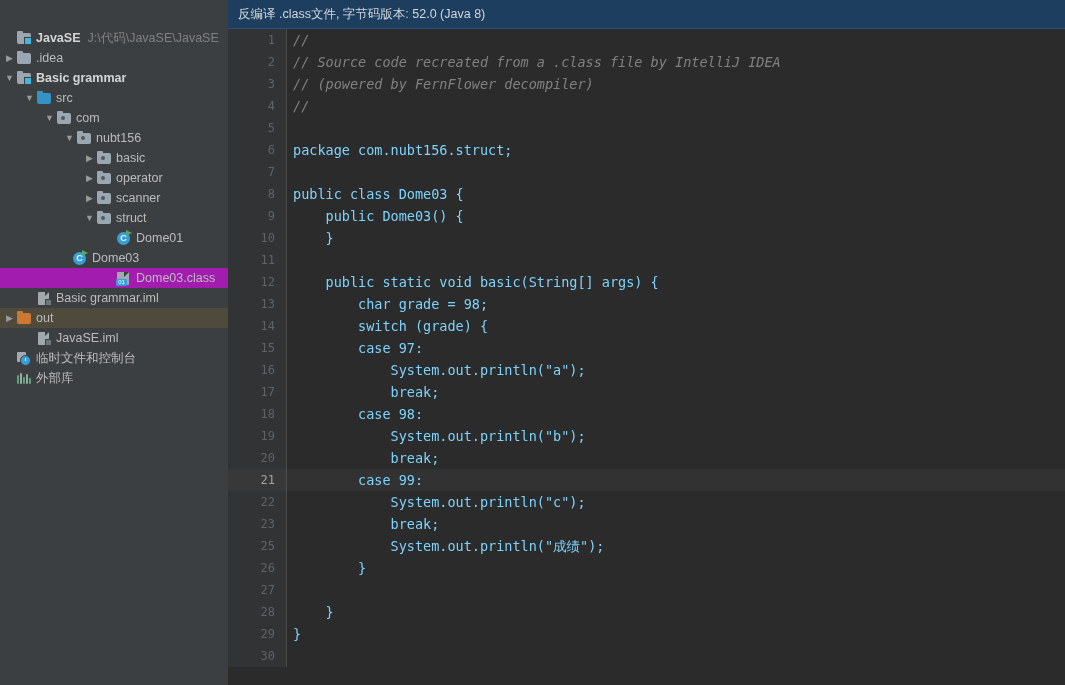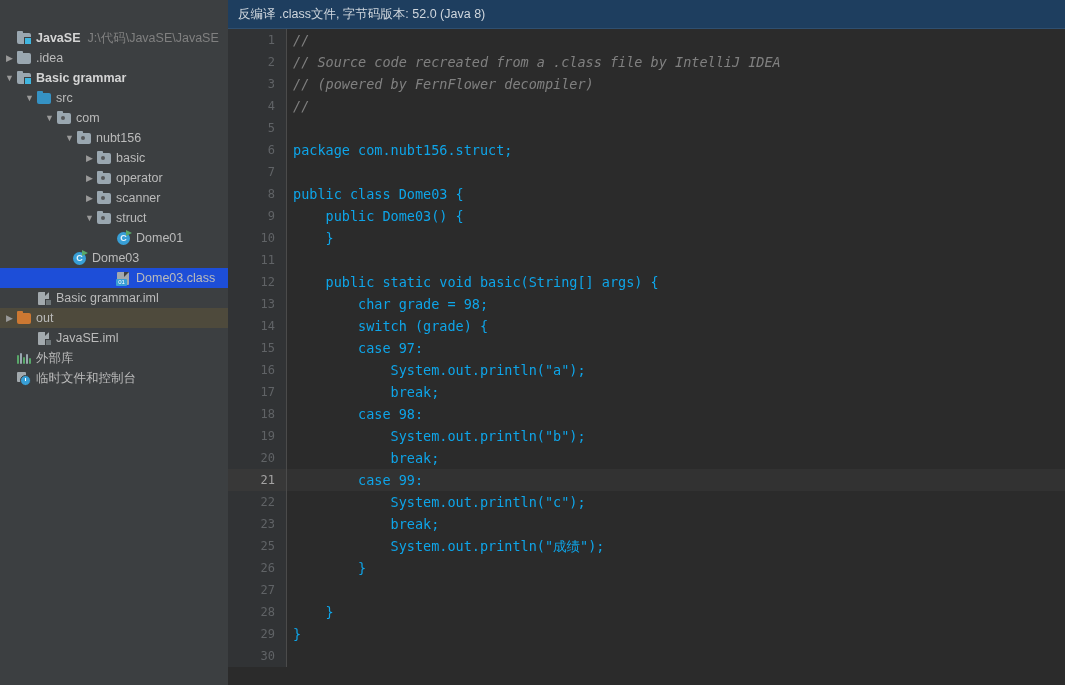--- a/index.html
+++ b/index.html
@@ -39,21 +39,21 @@
     height: 20px;
     display: flex;
     align-items: center;
     position: relative;
     white-space: nowrap;
     font-size: 12.5px;
     color: #bbbbbb;
     padding-left: 0;
   }
   .row.selected {
-    background: #1d4ed8;
+    background: #a21caf;
   }
   .row.hovered {
     background: #4e4a3c;
   }
   .row .arrow {
     width: 13px;
     flex: 0 0 13px;
     text-align: center;
     font-size: 9px;
     color: #9a9a9a;
@@ -301,21 +301,21 @@
     width: 1px; height: 22px;
     background: #4b4b4b;
   }
   .ctext {
     flex: 1 1 auto;
     height: 22px;
     line-height: 22px;
     padding-left: 6px;
     font-family: "DejaVu Sans Mono", monospace;
     font-size: 13.5px;
-    color: #0ea5e9;
+    color: #7dd3fc;
   }
   .ctext.comment {
     color: #808080;
     font-style: italic;
   }
 </style>
 </head>
 <body>
 
 <div class="ide">
@@ -427,43 +427,43 @@
             <span class="ic-folder-out"></span>
           </span>
           <span class="lbl">out</span>
         </div>
         <div class="row" style="padding-left: 23px;">
           <span class="arrow blank">▶</span>
           <span class="ico">
             <span class="ic-iml"></span>
           </span>
           <span class="lbl">JavaSE.iml</span>
+        </div>
+        <div class="row" style="padding-left: 3px;">
+          <span class="arrow blank">▶</span>
+          <span class="ico">
+            <span class="ic-scratch">
+              <span class="pg"></span>
+              <span class="clk"></span>
+            </span>
+          </span>
+          <span class="lbl">临时文件和控制台</span>
         </div>
         <div class="row" style="padding-left: 3px;">
           <span class="arrow blank">▶</span>
           <span class="ico">
             <span class="ic-lib">
               <span></span>
               <span></span>
               <span></span>
               <span></span>
               <span></span>
             </span>
           </span>
           <span class="lbl">外部库</span>
-        </div>
-        <div class="row" style="padding-left: 3px;">
-          <span class="arrow blank">▶</span>
-          <span class="ico">
-            <span class="ic-scratch">
-              <span class="pg"></span>
-              <span class="clk"></span>
-            </span>
-          </span>
-          <span class="lbl">临时文件和控制台</span>
         </div>
       </div>
   </div>
 
   <div class="editor-wrap">
     <div class="decompile-banner">
       <span>反编译 .class文件, 字节码版本: 52.0 (Java 8)</span>
     </div>
     <div class="code-area">
       <div class="code-lines" id="code-root">

